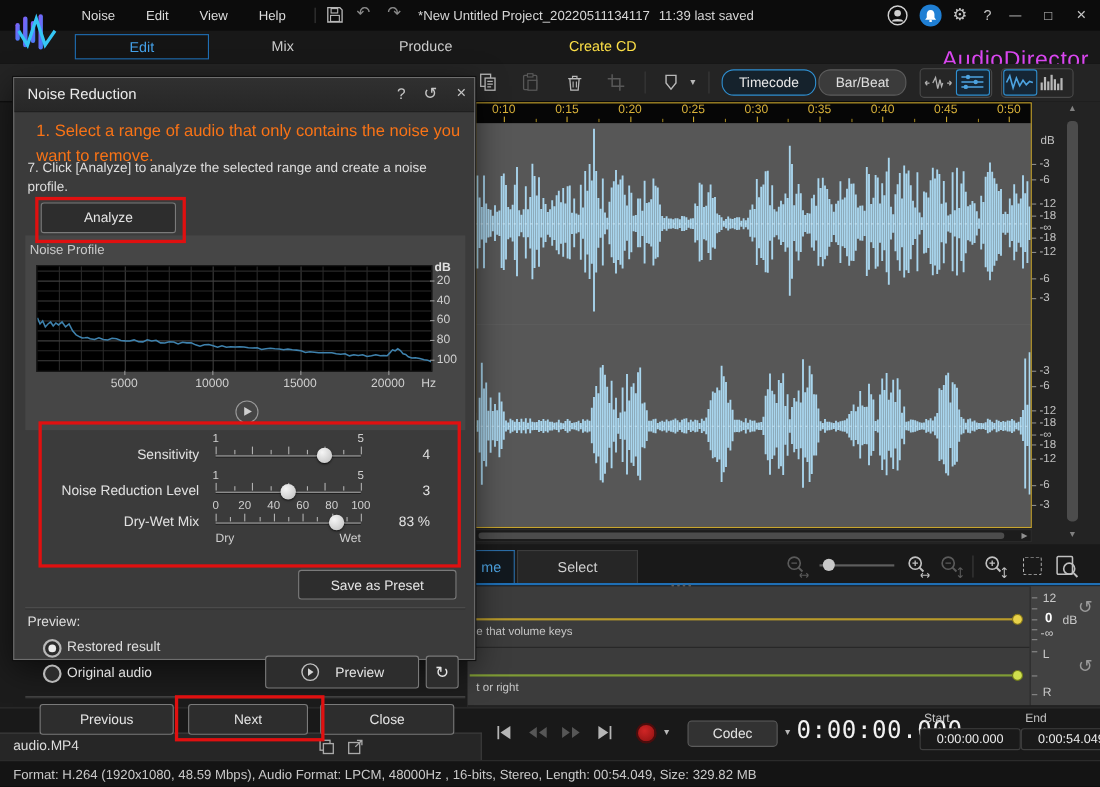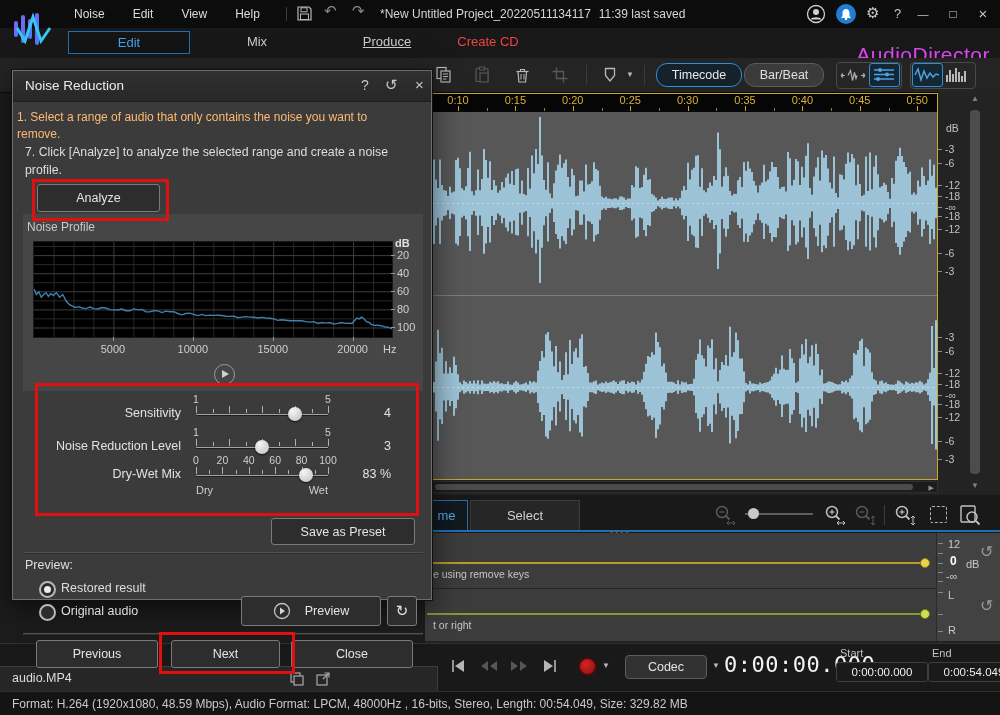--- a/index.html
+++ b/index.html
@@ -66,22 +66,22 @@
     <rect x="4" y="12" width="4" height="16" rx="2" fill="url(#lg)"></rect>
     <rect x="11" y="6" width="4" height="28" rx="2" fill="url(#lg)"></rect>
     <rect x="18" y="10" width="4" height="20" rx="2" fill="url(#lg)"></rect>
     <rect x="25" y="4" width="4" height="32" rx="2" fill="url(#lg)"></rect>
     <path d="M7 19l8 13 8-24 8 24 9-13" stroke="#35c6f4" stroke-width="3" fill="none"></path>
   </svg>
 
   <div id="modebar" style="position:absolute;left:0;top:28px;width:1000px;height:30px;background:#181818;border-bottom:1px solid #000;">
     <div style="position:absolute;left:68px;top:3px;width:120px;height:21px;line-height:21px;text-align:center;border:1px solid #1f6fb5;background:#141414;color:#44a0e8;font-size:13px;">Edit</div>
     <div style="position:absolute;left:257px;top:6px;transform:translateX(-50%);font-size:13px;color:#cbcbcb;">Mix</div>
-    <div style="position:absolute;left:387px;top:6px;transform:translateX(-50%);font-size:13px;color:#cbcbcb;text-decoration:underline;">Produce</div>
-    <div style="position:absolute;left:488px;top:6px;transform:translateX(-50%);font-size:13px;color:#ef4444;">Create CD</div>
+    <div style="position:absolute;left:387px;top:6px;transform:translateX(-50%);font-size:13px;color:#cbcbcb;">Produce</div>
+    <div style="position:absolute;left:548px;top:6px;transform:translateX(-50%);font-size:13px;color:#fde047;">Create CD</div>
     <div style="position:absolute;right:10px;top:15px;font-size:21px;color:#d946ef;letter-spacing:.5px;">AudioDirector</div>
   </div>
 
   <div id="toolbar" style="position:absolute;left:0;top:58px;width:1000px;height:34px;background:#242424;border-bottom:1px solid #0a0a0a;">
     <div style="position:absolute;left:434px;top:7px;">
       <svg width="20" height="20">
           <rect x="3" y="2.5" width="9" height="11" fill="none" stroke="#b8b8b8" stroke-width="1.2"></rect>
           <rect x="7" y="6" width="9" height="11" fill="#242424" stroke="#b8b8b8" stroke-width="1.2"></rect>
           <path d="M9 9h5M9 11.5h5M9 14h3.5" stroke="#b8b8b8" stroke-width="1"></path>
         </svg>
@@ -251,21 +251,21 @@
   <div style="position:absolute;left:470px;top:500px;width:110px;height:30px;background:#262626;border:1px solid #3c3c3c;border-bottom:none;color:#cfcfcf;font-size:13px;text-align:center;line-height:30px;box-sizing:border-box;">Select</div>
   <div style="position:absolute;left:610px;top:527px;font-size:9px;color:#5e5e5e;letter-spacing:2px;">••••</div>
 
   <div style="position:absolute;left:425px;top:533px;width:575px;height:110px;background:#3c3c3c;"></div>
   <div style="position:absolute;left:425px;top:588px;width:575px;height:1px;background:#262626;"></div>
   <div style="position:absolute;left:936px;top:533px;width:64px;height:110px;background:#424242;border-left:1px solid #2a2a2a;"></div>
   <div style="position:absolute;left:425px;top:641px;width:575px;height:2px;background:#222;"></div>
 
   <div style="position:absolute;left:427px;top:562px;width:498px;height:2px;background:#b99b2b;z-index:2;"></div>
   <div style="position:absolute;left:920px;top:558px;width:8px;height:8px;border-radius:50%;background:#e8d24a;border:1px solid #8a7a1a;z-index:2;"></div>
-  <div style="position:absolute;left:433px;top:568px;font-size:10.5px;color:#c6c6c6;z-index:2;">e using remove keys</div>
+  <div style="position:absolute;left:433px;top:568px;font-size:10.5px;color:#c6c6c6;z-index:2;">e that volume keys</div>
   <div style="position:absolute;left:980px;top:542px;font-size:16px;color:#9a9a9a;z-index:2;">↺</div>
 
   <div style="position:absolute;left:427px;top:613px;width:498px;height:2px;background:#7f9c35;z-index:2;"></div>
   <div style="position:absolute;left:920px;top:609px;width:8px;height:8px;border-radius:50%;background:#cfe04e;border:1px solid #6f7a1a;z-index:2;"></div>
   <div style="position:absolute;left:433px;top:619px;font-size:10.5px;color:#c6c6c6;z-index:2;">t or right</div>
   <div style="position:absolute;left:980px;top:596px;font-size:16px;color:#9a9a9a;z-index:2;">↺</div>
 
   <div style="position:absolute;left:0;top:643px;width:1000px;height:48px;background:#191919;border-top:1px solid #303030;">
     <div style="position:absolute;left:448px;top:13px;">
       <svg width="20" height="18">
@@ -320,21 +320,21 @@
     <div style="position:absolute;left:12px;top:5px;font-size:12px;color:#c9c9c9;white-space:nowrap;">Format: H.264 (1920x1080, 48.59 Mbps), Audio Format: LPCM, 48000Hz , 16-bits, Stereo, Length: 00:54.049, Size: 329.82 MB</div>
   </div>
 
   <div id="dialog" style="position:absolute;left:12px;top:70px;width:420px;height:530px;background:#3b3b3b;border:1px solid #6e6e6e;box-sizing:border-box;box-shadow:0 0 0 1px #101010,0 8px 28px rgba(0,0,0,.6);z-index:20;">
     <div style="position:absolute;left:0;top:0;width:100%;height:30px;background:linear-gradient(#303030,#272727);border-bottom:1px solid #1d1d1d;"></div>
     <div style="position:absolute;left:12px;top:7px;font-size:13.5px;color:#ebebeb;">Noise Reduction</div>
     <div style="position:absolute;left:348px;top:6px;font-size:14px;color:#c6c6c6;">?</div>
     <div style="position:absolute;left:372px;top:5px;font-size:15px;color:#c6c6c6;">↺</div>
     <div style="position:absolute;left:402px;top:5px;font-size:15px;color:#c6c6c6;">×</div>
 
-    <div style="position:absolute;left:4px;top:38px;width:396px;font-size:12px;line-height:1.45;color:#fdba74;">1. Select a range of audio that only contains the noise you want to remove.</div>
+    <div style="position:absolute;left:20px;top:38px;width:396px;font-size:15px;line-height:1.45;color:#f97316;">1. Select a range of audio that only contains the noise you want to remove.</div>
     <div style="position:absolute;left:12px;top:73px;width:396px;font-size:12.3px;line-height:1.45;color:#dedede;">7. Click [Analyze] to analyze the selected range and create a noise profile.</div>
 
     <div class="anno" style="left:19px;top:108px;width:131px;height:36px;"></div>
     <div class="btn" style="left:24px;top:113px;width:121px;height:26px;">Analyze</div>
 
     <div style="position:absolute;left:10px;top:143px;width:400px;height:177px;background:#464646;"></div>
     <div style="position:absolute;left:14px;top:149px;font-size:12px;color:#c9c9c9;">Noise Profile</div>
     <svg id="npchart" width="358" height="95" style="position:absolute;left:20px;top:170px;background:#000;border:1px solid #1a1a1a;">
         <line x1="20.0" y1="0" x2="20.0" y2="95" stroke="#282828" stroke-width="1"></line>
         <line x1="40.0" y1="0" x2="40.0" y2="95" stroke="#282828" stroke-width="1"></line>

